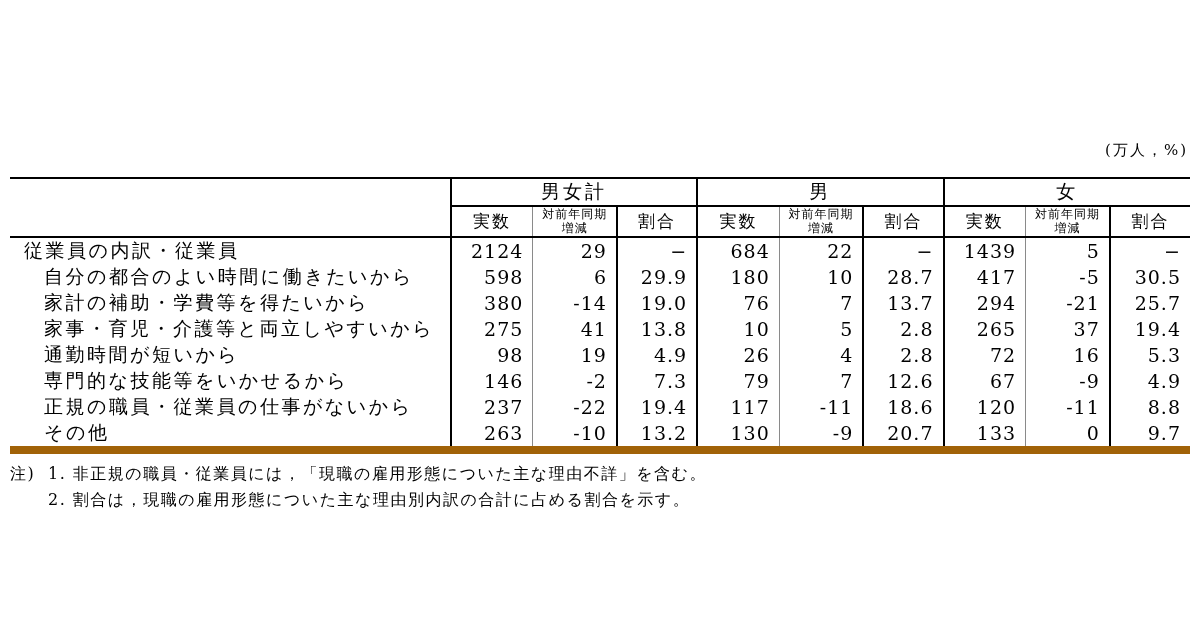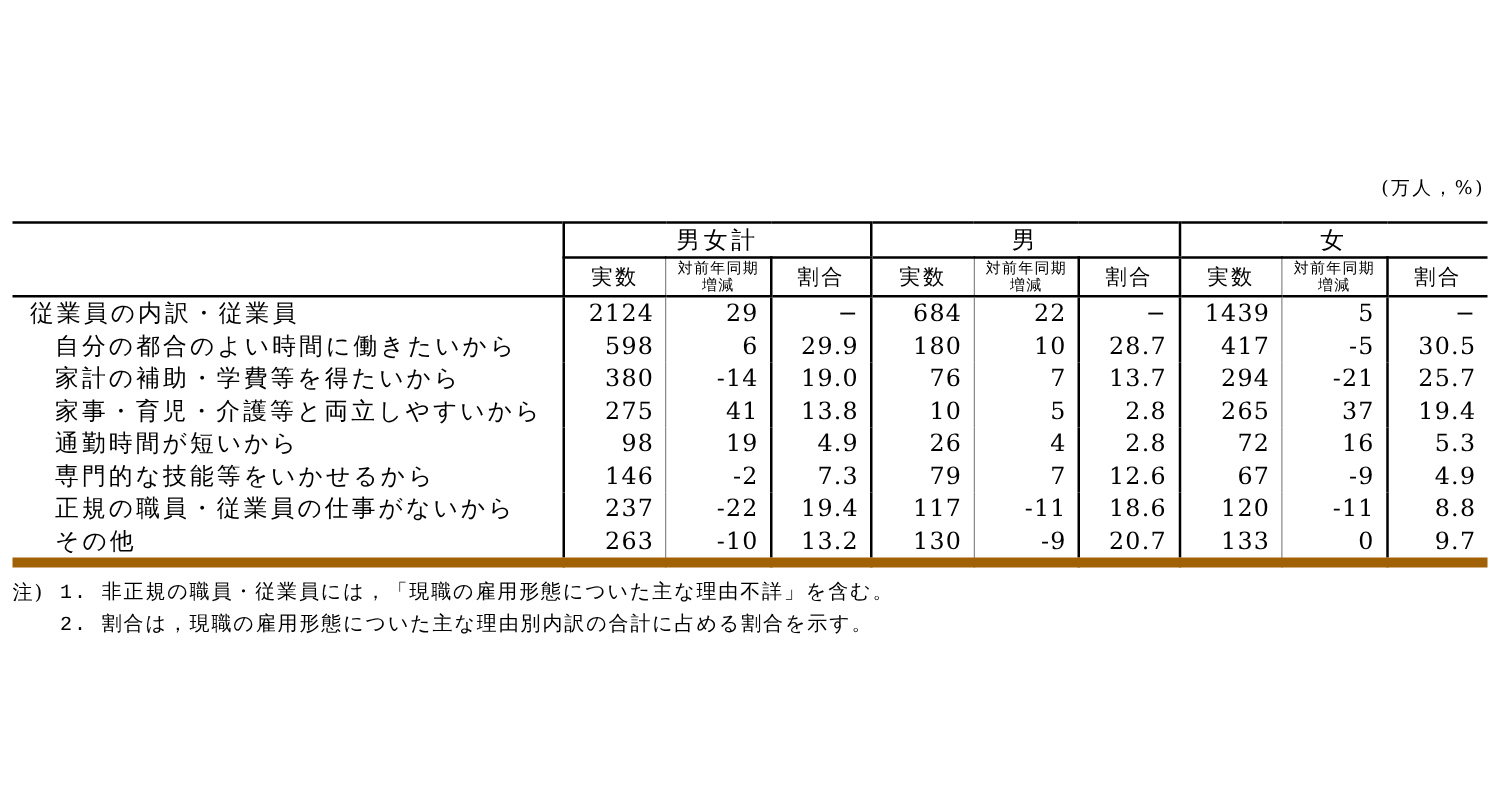--- a/index.html
+++ b/index.html
@@ -75,21 +75,21 @@
   td.num.c1 { border-left: 1px solid #8a8a8a; }
   td.num.c2 { border-left: 2px solid #000; }
 
   .notes {
     display: flex;
     margin-top: 7px;
     font-size: 16px;
     letter-spacing: 1.5px;
   }
   .notes-prefix { flex: none; width: 38px; line-height: 26px; }
-  .note-item { line-height: 26px; white-space: nowrap; font-family: Liberation Mono, monospace; }
+  .note-item { line-height: 26px; white-space: nowrap; }
 </style>
 </head>
 <body>
 
 <div class="page">
 
 
   <div class="unit-note">(万人，%)</div>
 
   <table class="stats">

